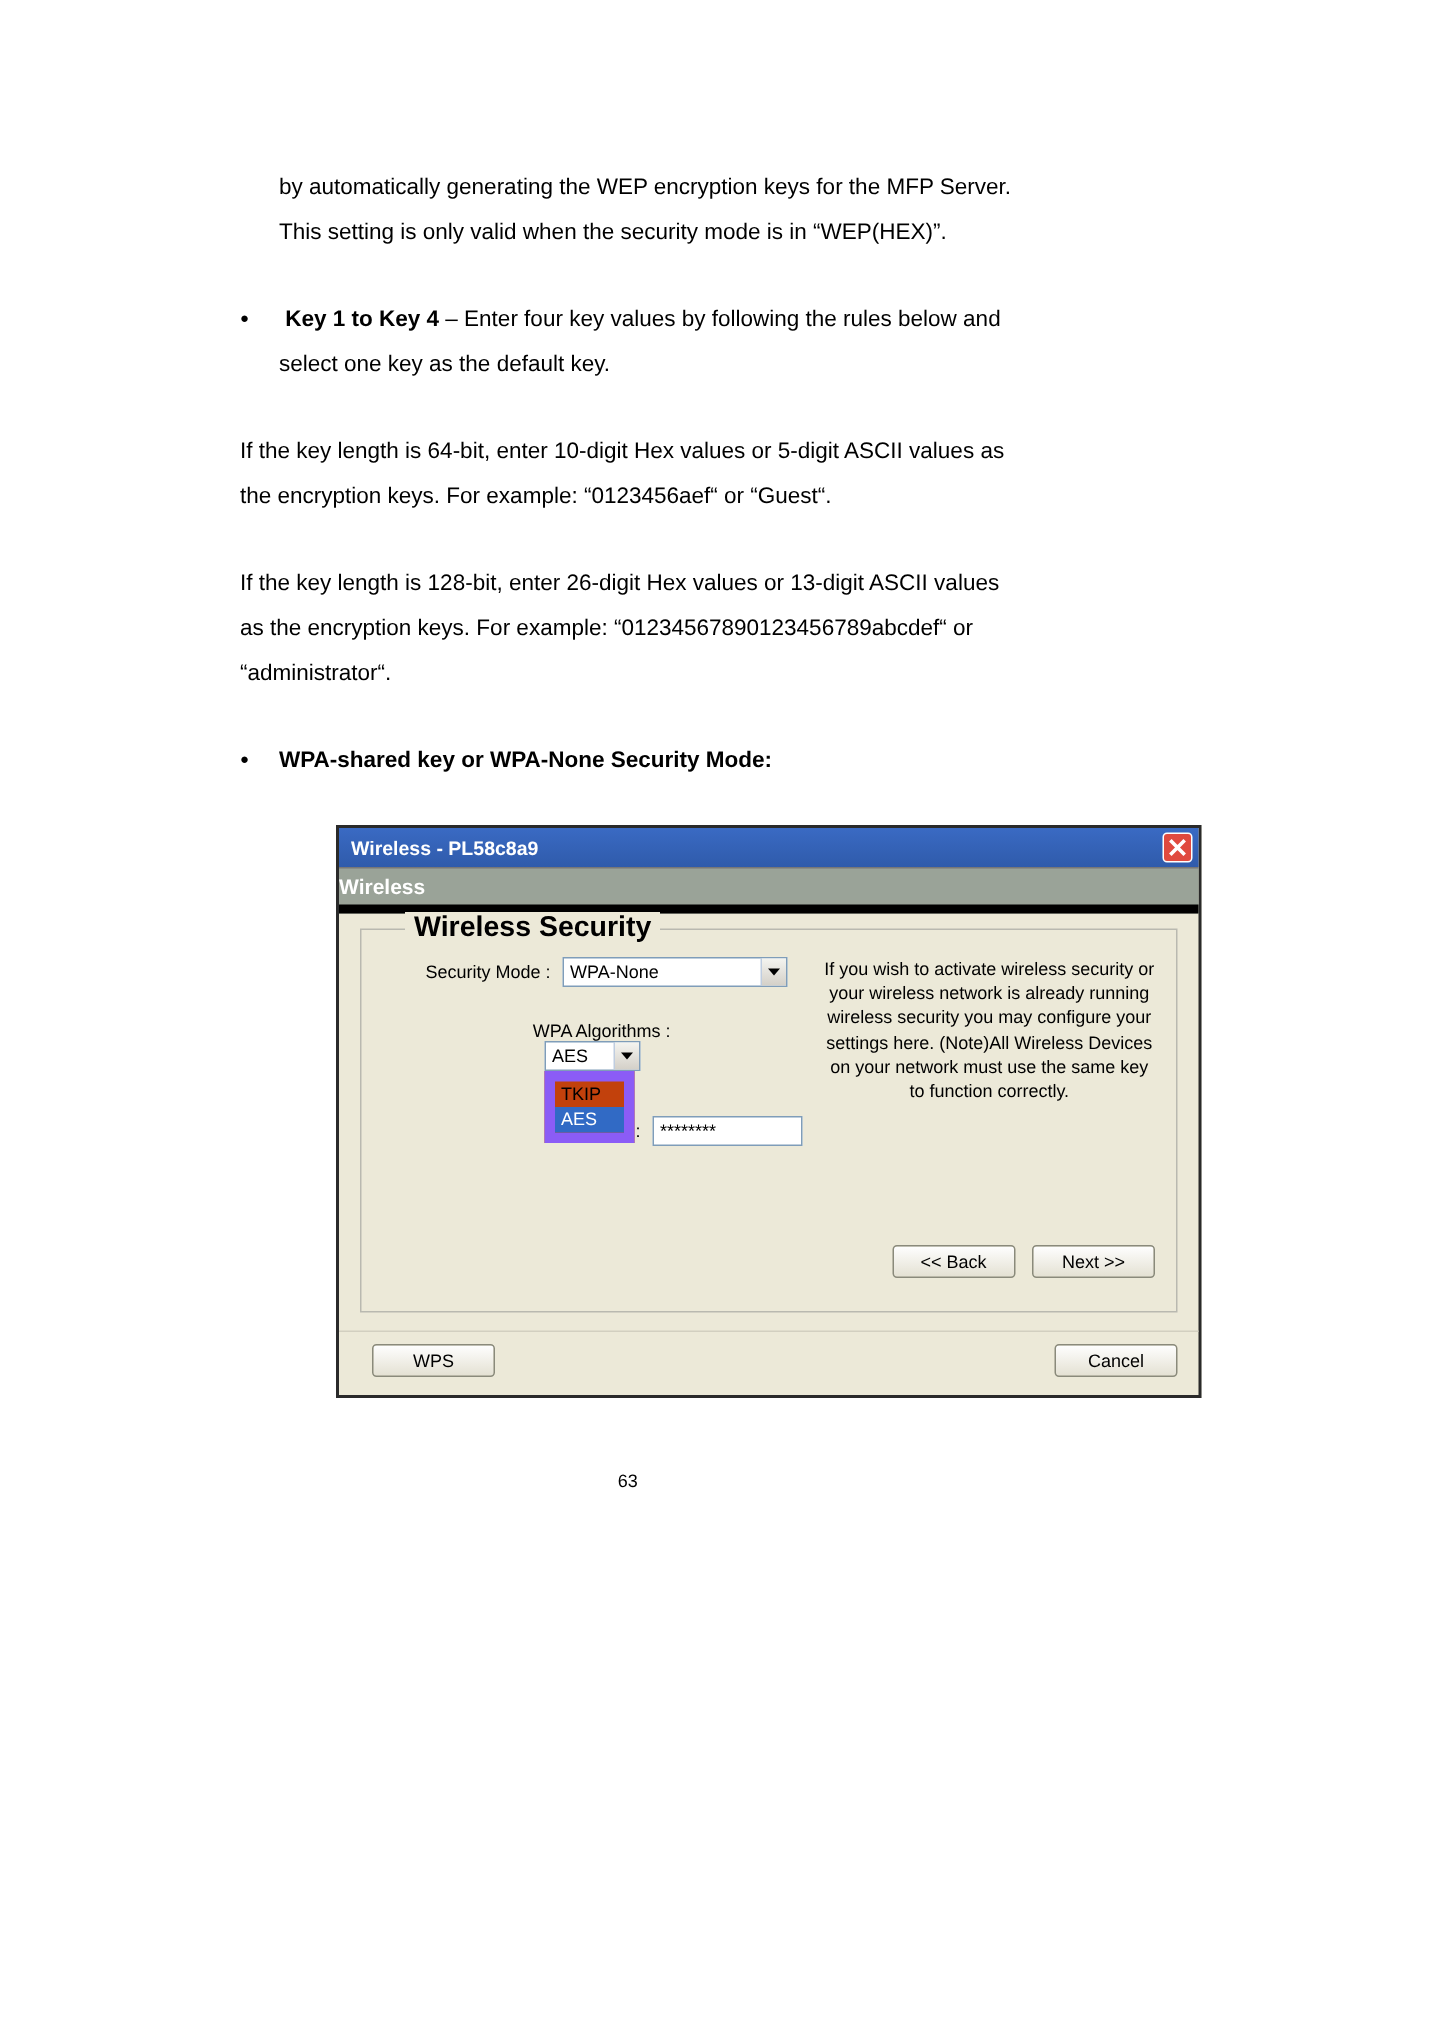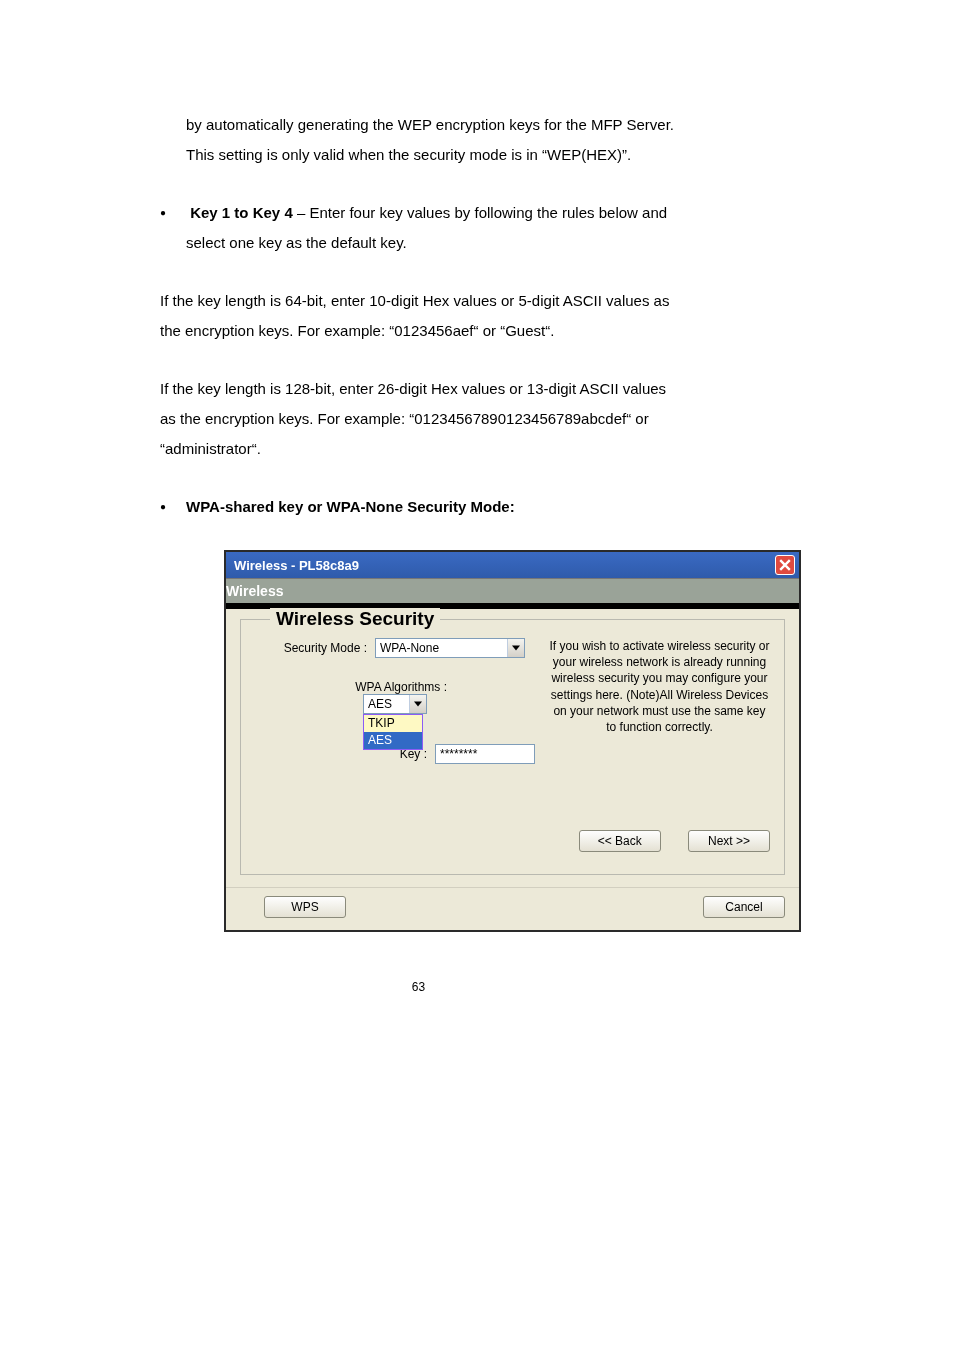--- a/index.html
+++ b/index.html
@@ -149,22 +149,22 @@
   }
   .combo .arrow svg { width: 8px; height: 6px; fill: #000; }
   .algo-box {
     width: 60px;
     position: relative;
   }
   .algo-list {
     position: absolute;
     top: 19px; left: -1px;
     width: 60px;
-    border: 1px solid #8b5cf6;
-    background: #fef9c3;
+    border: 7px solid #8b5cf6;
+    background: #c2410c;
     box-sizing: border-box;
     z-index: 2;
   }
   .algo-list .opt {
     padding: 1px 4px;
     font-size: 12px;
     line-height: 15px;
   }
   .algo-list .opt.hl {
     background: #316ac5;
@@ -187,21 +187,21 @@
     display: inline-flex;
     align-items: center;
     justify-content: center;
     height: 22px;
     min-width: 82px;
     padding: 0 8px;
     background: linear-gradient(#fefefe, #e4e1d3);
     border: 1px solid #8a8a7b;
     border-radius: 3px;
     font-size: 12px;
-    margin-left: 24px;
+    margin-left: 8px;
     box-sizing: border-box;
   }
   .dlg-footer {
     display: flex;
     justify-content: space-between;
     align-items: center;
     padding: 8px 14px 12px 14px;
     border-top: 1px solid #d2cfc0;
   }
   .page-num {

